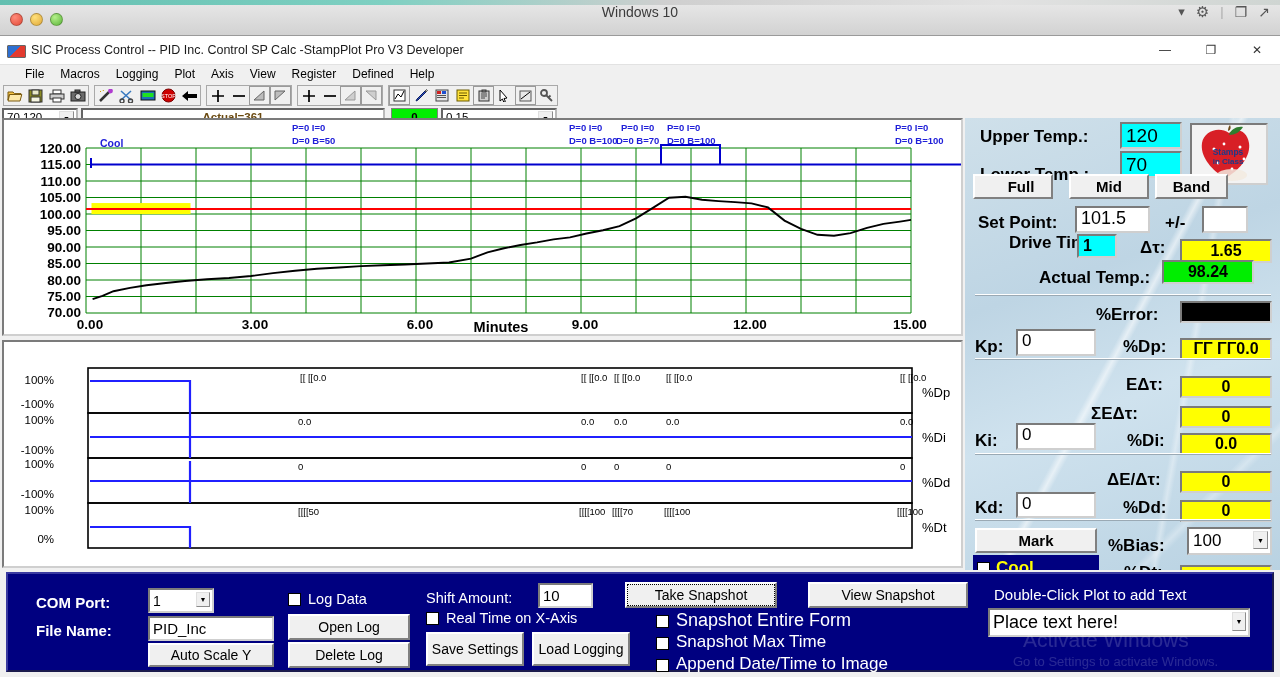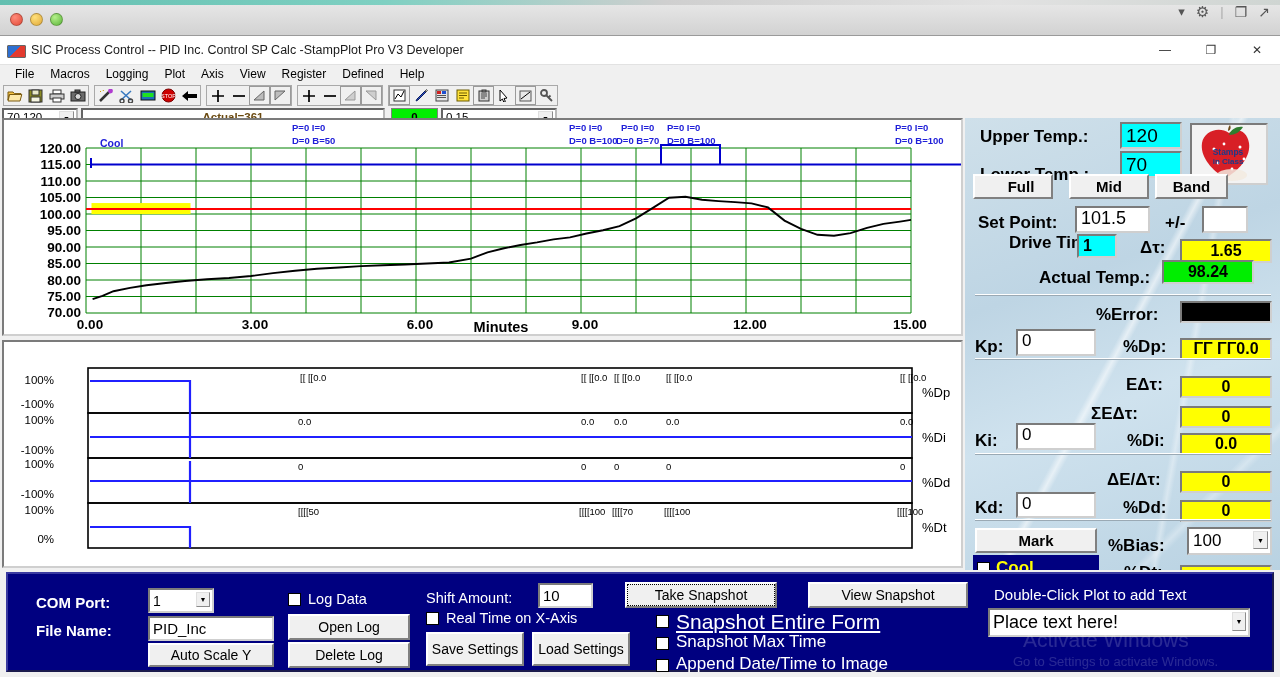--- a/index.html
+++ b/index.html
@@ -47,21 +47,21 @@
   .win-ico:before{
     content:""; position:absolute; left:0; top:2px; width:17px; height:11px;
     background:linear-gradient(135deg,#2e6fd0 0%,#2e6fd0 45%,#e23a2e 46%,#e23a2e 100%);
     border:1px solid #666; border-radius:1px;
   }
   .win-title-text { font-size:12.5px; color:#1b1b1b; }
   .win-btns { margin-left:auto; display:flex; height:29px; }
   .win-btn { width:46px; height:29px; display:flex; align-items:center; justify-content:center; font-size:12px; color:#333; }
 
   
-  .menubar { height:19px; background:#f0f0f0; display:flex; align-items:center; padding-left:7px; }
+  .menubar { height:19px; background:#f0f0f0; display:flex; align-items:center; padding-left:17px; }
   .menu-item { font-size:12px; color:#000; padding:0 8px; line-height:19px; }
 
   
   .toolbar {
     height:23px; background:#f0f0f0; display:flex; align-items:center;
     padding-left:3px; gap:0px;
   }
   .tb-grp { display:flex; align-items:center; border:1px solid #a9a9a9; background:#f0f0f0; margin-right:5px; padding:0; height:21px; }
   .tb-btn {
     width:21px; height:19px; margin:1px 0; display:flex; align-items:center; justify-content:center;
@@ -204,20 +204,21 @@
 <div id="app">
   <div class="bg-strip"></div>
 
   <div class="vm-bar">
     <div class="vm-bar-strip"></div>
     <div class="vm-lights">
       <div class="vm-light l-red"></div>
       <div class="vm-light l-yel"></div>
       <div class="vm-light l-grn"></div>
     </div>
+    <div class="vm-title">Windows 10</div>
     <div class="vm-right">
       <span>▾</span>
       <span style="font-size:15px;">⚙</span>
       <span style="color:#aaa;">|</span>
       <span style="font-size:14px;">❐</span>
       <span style="font-size:14px;">↗</span>
     </div>
   </div>
 
   <div class="win">
@@ -742,28 +743,28 @@
     <div class="b-lbl thin" style="left:418px; top:16px;">Shift Amount:</div>
     <div class="b-field" style="left:530px; top:9px; width:55px; height:25px; font-size:15px;">
       <span>10</span>
     </div>
     <div class="b-chk" style="left:418px; top:38px;"></div>
     <div class="b-lbl thin" style="left:438px; top:36px;">Real Time on X-Axis</div>
     <div class="b-btn" style="left:418px; top:58px; width:98px; height:34px; font-size:14px;">
       <span>Save Settings</span>
     </div>
     <div class="b-btn" style="left:524px; top:58px; width:98px; height:34px; font-size:14px;">
-      <span>Load Settings</span>
+      <span>Load Logging</span>
     </div>
 
     <div class="b-btn focus" style="left:617px; top:8px; width:152px; height:26px;">Take Snapshot</div>
     <div class="b-btn" style="left:800px; top:8px; width:160px; height:26px;">View Snapshot</div>
 
     <div class="b-chk" style="left:648px; top:41px;"></div>
-    <div class="b-lbl thin" style="left:668px; top:36px; font-size:21px;text-decoration:underline;">Snapshot Entire Form</div>
+    <div class="b-lbl thin" style="left:668px; top:36px; font-size:18px;">Snapshot Entire Form</div>
 
     <div class="b-chk" style="left:648px; top:63px;"></div>
     <div class="b-lbl thin" style="left:668px; top:58px; font-size:17px;">Snapshot Max Time</div>
 
     <div class="b-chk" style="left:648px; top:85px;"></div>
     <div class="b-lbl thin" style="left:668px; top:80px; font-size:17px;">Append Date/Time to Image</div>
 
     <div class="b-lbl thin" style="left:986px; top:12px; font-size:15px;">Double-Click Plot to add Text</div>
     <div class="b-combo" style="left:980px; top:34px; width:262px; height:29px; font-size:18px;">
       <span>Place text here!</span>

